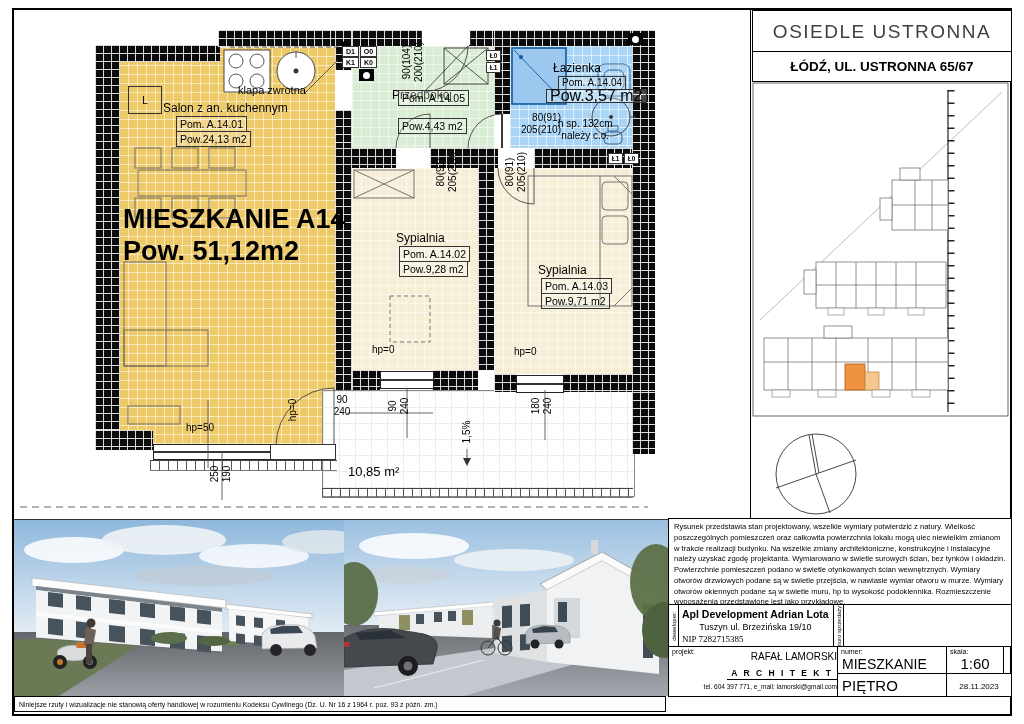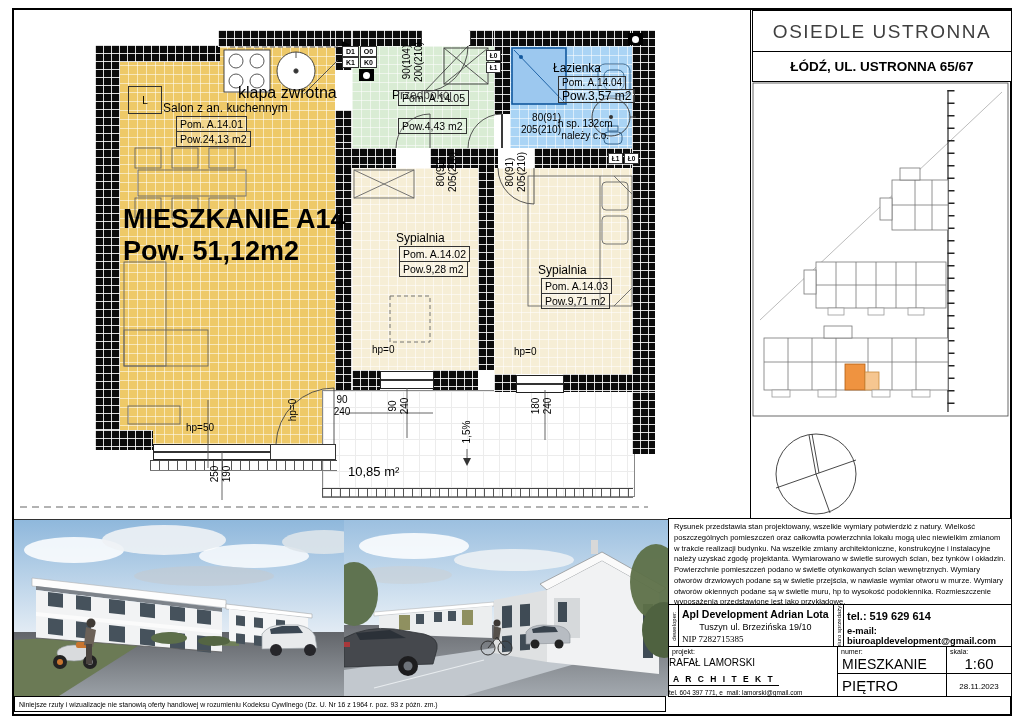--- a/index.html
+++ b/index.html
@@ -151,31 +151,31 @@
 
     <div class="abs" style="left:123px;top:204px;font-size:27px;font-weight:bold;">MIESZKANIE A14</div>
     <div class="abs" style="left:123px;top:236px;font-size:27px;font-weight:bold;">Pow. 51,12m2</div>
 
     <div class="rname" style="left:392px;top:88px;">Przedpokój</div>
     <div class="rbox" style="left:398px;top:90px;">Pom. A.14.05</div>
     <div class="rbox" style="left:398px;top:118px;">Pow.4,43 m2</div>
 
     <div class="rname" style="left:553px;top:61px;">Łazienka</div>
     <div class="rbox" style="left:558px;top:76px;font-size:10px;line-height:12px;">Pom. A.14.04</div>
-    <div class="rbox" style="left:558px;top:89px;font-size:12px;line-height:12px;">Pow.3,57 m2</div>
+    <div class="rbox" style="left:546px;top:89px;font-size:16px;line-height:12px;">Pow.3,57 m2</div>
 
     <div class="rname" style="left:396px;top:231px;">Sypialnia</div>
     <div class="rbox" style="left:399px;top:246px;">Pom. A.14.02</div>
     <div class="rbox" style="left:399px;top:261px;">Pow.9,28 m2</div>
 
     <div class="rname" style="left:538px;top:263px;">Sypialnia</div>
     <div class="rbox" style="left:541px;top:278px;">Pom. A.14.03</div>
     <div class="rbox" style="left:541px;top:293px;">Pow.9,71 m2</div>
 
-    <div class="abs" style="left:238px;top:84px;font-size:16px;">klapa zwrotna</div>
+    <div class="abs" style="left:238px;top:84px;font-size:11px;">klapa zwrotna</div>
     <div class="abs" style="left:348px;top:464px;font-size:13px;">10,85 m²</div>
 
     <div class="vdim" style="left:413px;top:62px;"><span>90(104)</span><br><span>200(210)</span></div>
     <div class="vdim" style="left:447px;top:172px;"><span>80(91)</span><br><span>205(210)</span></div>
     <div class="vdim" style="left:516px;top:172px;"><span>80(91)</span><br><span>205(210)</span></div>
     <div class="dim" style="left:504px;top:112px;width:57px;text-align:right;"><span>80(91)</span><br><span>205(210)</span></div>
     <div class="dim" style="left:558px;top:118px;text-align:center;"><span>h sp. 132cm</span><br><span>należy c.o.</span></div>
     <div class="vdim" style="left:293px;top:410px;">hp=0</div>
     <div class="dim" style="left:372px;top:344px;">hp=0</div>
     <div class="dim" style="left:514px;top:346px;">hp=0</div>
@@ -430,40 +430,36 @@
       <div style="font-size:10.5px;font-weight:bold;">Apl Development Adrian Lota</div>
       <div style="font-size:9px;margin-top:2px;text-align:center;">Tuszyn ul. Brzezińska 19/10</div>
       <div style="font-size:9px;margin-top:2px;font-family:Liberation Serif, serif;">NIP 7282715385</div>
     </div>
   </div>
 
   <div class="tbcell" style="left:833px;top:604px;width:179px;height:43px;">
     <div class="abs" style="left:0;top:0;width:9px;height:41px;border-right:1px solid #000;">
       <span class="vlab" style="left:5px;top:21px;">biuro sprzedaży:</span>
     </div>
-    <div class="abs" style="left:13px;top:5px;">
-      <div style="font-size:11px;font-weight:bold;">tel.: 519 629 614</div>
-      <div style="font-size:9.3px;font-weight:bold;margin-top:4px;">e-mail: biuroapldevelopment@gmail.com</div>
-    </div>
   </div>
 
   <div class="tbcell" style="left:668px;top:646px;width:170px;height:51px;">
     <span class="tblab">projekt:</span>
-    <div style="text-align:left;margin-top:10px;">
+    <div style="text-align:right;margin-top:4px;">
       <div style="font-size:10px;">RAFAŁ LAMORSKI</div>
       <div style="font-size:8.5px;font-weight:bold;letter-spacing:2px;border-bottom:1px solid #000;display:inline-block;padding:0 4px 1px;">A R C H I T E K T</div>
       <div style="font-size:6.5px;margin-top:3px;">tel.  604 397 771,      e_mail: lamorski@gmail.com</div>
     </div>
   </div>
 
   <div class="tbcell" style="left:837px;top:646px;width:110px;height:28px;">
     <span class="tblab">numer:</span>
     <div style="font-size:14px;margin:9px 0 0 4px;">MIESZKANIE  A14</div>
   </div>
-  <div class="tbcell" style="left:946px;top:646px;width:66px;height:28px;">
+  <div class="tbcell" style="left:946px;top:646px;width:58px;height:28px;">
     <span class="tblab">skala:</span>
     <div style="font-size:15px;text-align:center;margin-top:8px;">1:60</div>
   </div>
   <div class="tbcell" style="left:837px;top:673px;width:110px;height:24px;">
     <div style="font-size:15px;margin:3px 0 0 4px;">PIĘTRO</div>
   </div>
   <div class="tbcell" style="left:946px;top:673px;width:66px;height:24px;">
     <div style="font-size:8px;text-align:center;margin-top:8px;">28.11.2023</div>
   </div>
 

